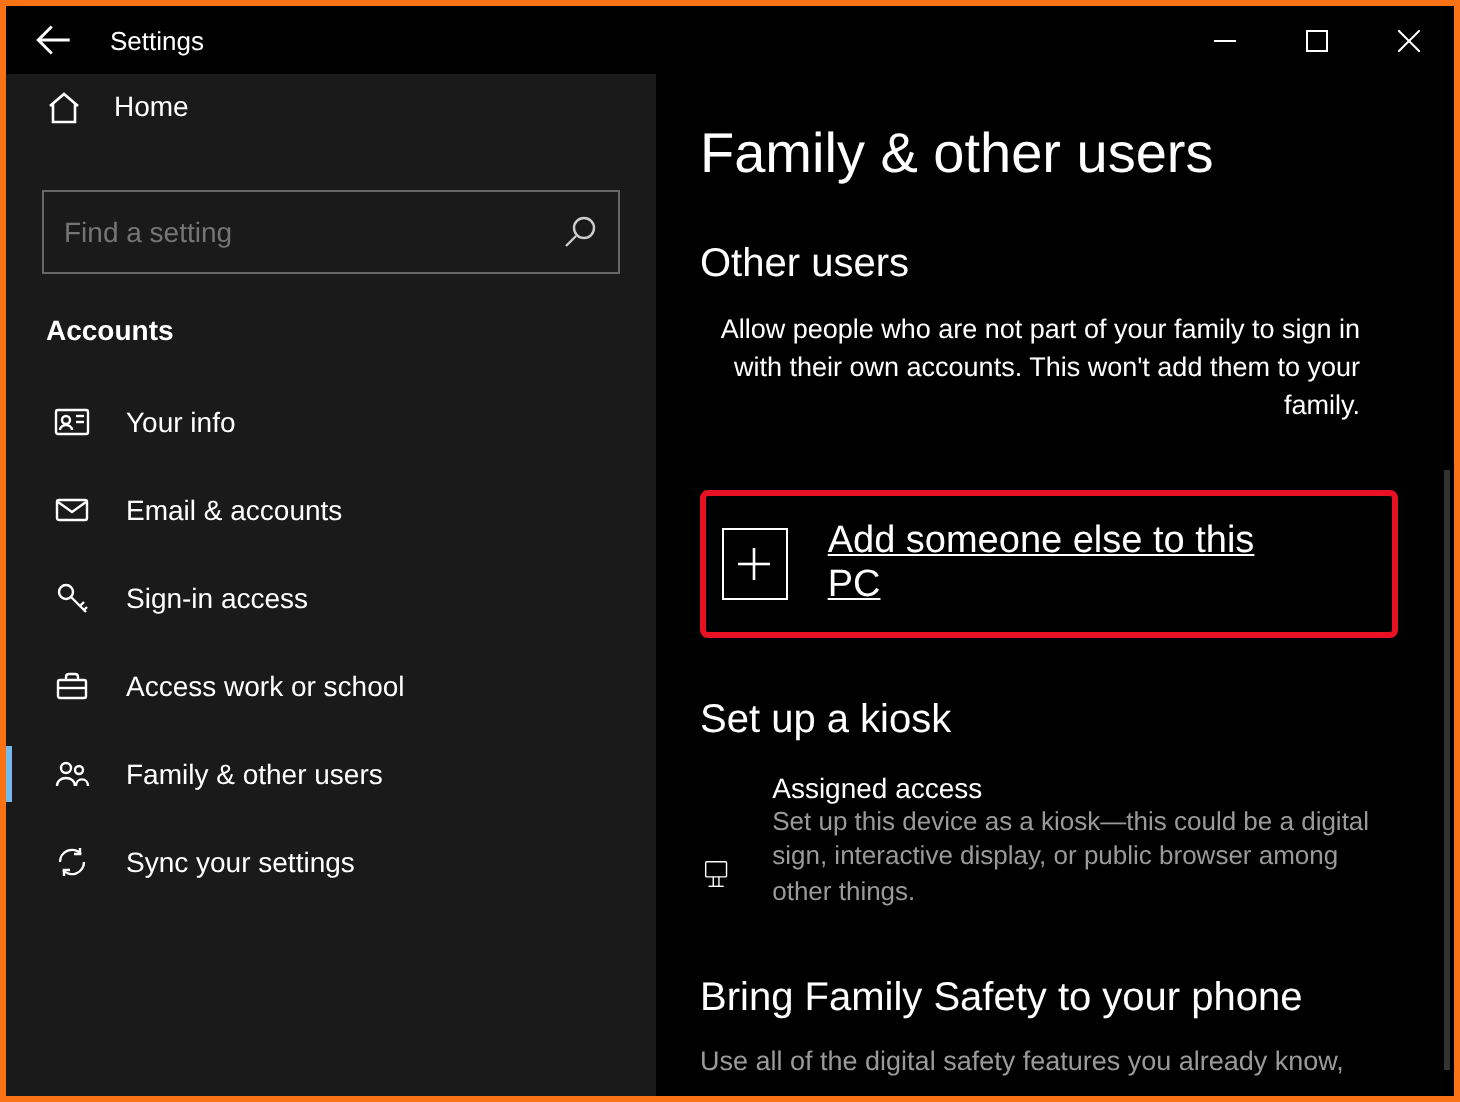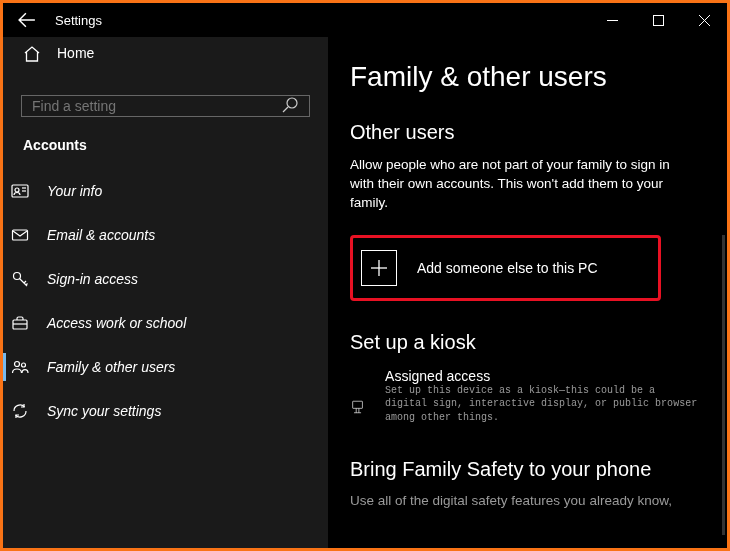--- a/index.html
+++ b/index.html
@@ -29,65 +29,64 @@
     .body { flex: 1; display: flex; overflow: hidden; }
     .sidebar {
       width: 325px; background: #1a1a1a; padding: 8px 0 0 0;
       display: flex; flex-direction: column; overflow: hidden;
     }
     .home-row {
       display: flex; height: 40px;
       padding-left: 20px; gap: 16px; font-size: 14px;
     }
     .search-box {
-      margin: 10px 18px 14px 18px; height: 22px;
-      border: 1px solid #666; display: flex; 
+      margin: 10px 18px 14px 18px; height: 42px;
+      border: 1px solid #666; display: flex; align-items: center;
       padding: 0 10px; background: #1a1a1a;
     }
     .search-box input {
       flex: 1; background: transparent; border: none; outline: none;
       color: #ccc; font-size: 14px;
     }
     .cat-header {
       padding: 6px 20px 16px 20px; font-size: 14px; font-weight: 600;
     }
     .nav-item {
       display: flex; align-items: center; height: 44px;
-      padding-left: 8px; gap: 18px; font-size: 14px;
+      padding-left: 24px; gap: 18px; font-size: 14px;
       position: relative;
-      font-style: italic;
     }
     .nav-item.selected::before {
       content: ""; position: absolute; left: 0; top: 8px; bottom: 8px;
       width: 3px; background: #76b9ed;
     }
     .icon { width: 18px; height: 18px; flex-shrink: 0; display: inline-block; }
     .main {
       flex: 1; background: #000; padding: 24px 28px 0 22px;
       overflow: hidden; position: relative;
     }
     .main h1 { font-weight: 400; font-size: 28px; margin-bottom: 28px; }
     .main h2 { font-weight: 400; font-size: 20px; margin-bottom: 12px; }
-    .main p.desc { font-size: 13.5px; line-height: 1.4; color: #fff; margin-bottom: 22px; max-width: 330px; }
+    .main p.desc { font-size: 13.5px; line-height: 1.4; color: #fff; margin-bottom: 32px; max-width: 330px; text-align: right; }
     .add-row {
       display: flex; align-items: center; gap: 20px;
       border: 3px solid #e81123; padding: 12px 60px 12px 8px;
       width: fit-content; border-radius: 4px; margin-bottom: 30px;
     }
     .plus-box {
       width: 36px; height: 36px; border: 1.5px solid #fff;
       display: flex; align-items: center; justify-content: center;
     }
-    .add-row .lbl { font-size: 14px; }
+    .add-row .lbl { font-size: 19px; text-decoration: underline; }
     .kiosk-row {
       display: flex; gap: 20px; align-items: flex-end;
       margin-top: 14px; margin-bottom: 34px; max-width: 350px;
     }
     .kiosk-row .ktext .ktitle { font-size: 14px; }
-    .kiosk-row .ktext .kdesc { font-size: 10px; color: #9a9a9a; line-height: 1.35; font-family: Liberation Mono, monospace; }
+    .kiosk-row .ktext .kdesc { font-size: 13px; color: #9a9a9a; line-height: 1.35; }
     .bottom-h2 { font-weight: 400; font-size: 20px; margin-bottom: 10px; }
     .bottom-desc { font-size: 13.5px; color: #9a9a9a; }
     .scroll-track {
       position: absolute; right: 2px; top: 198px; width: 3px; height: 300px;
       background: #333;
     }
     svg { display: block; }
   </style>
 </head>
 <body>

